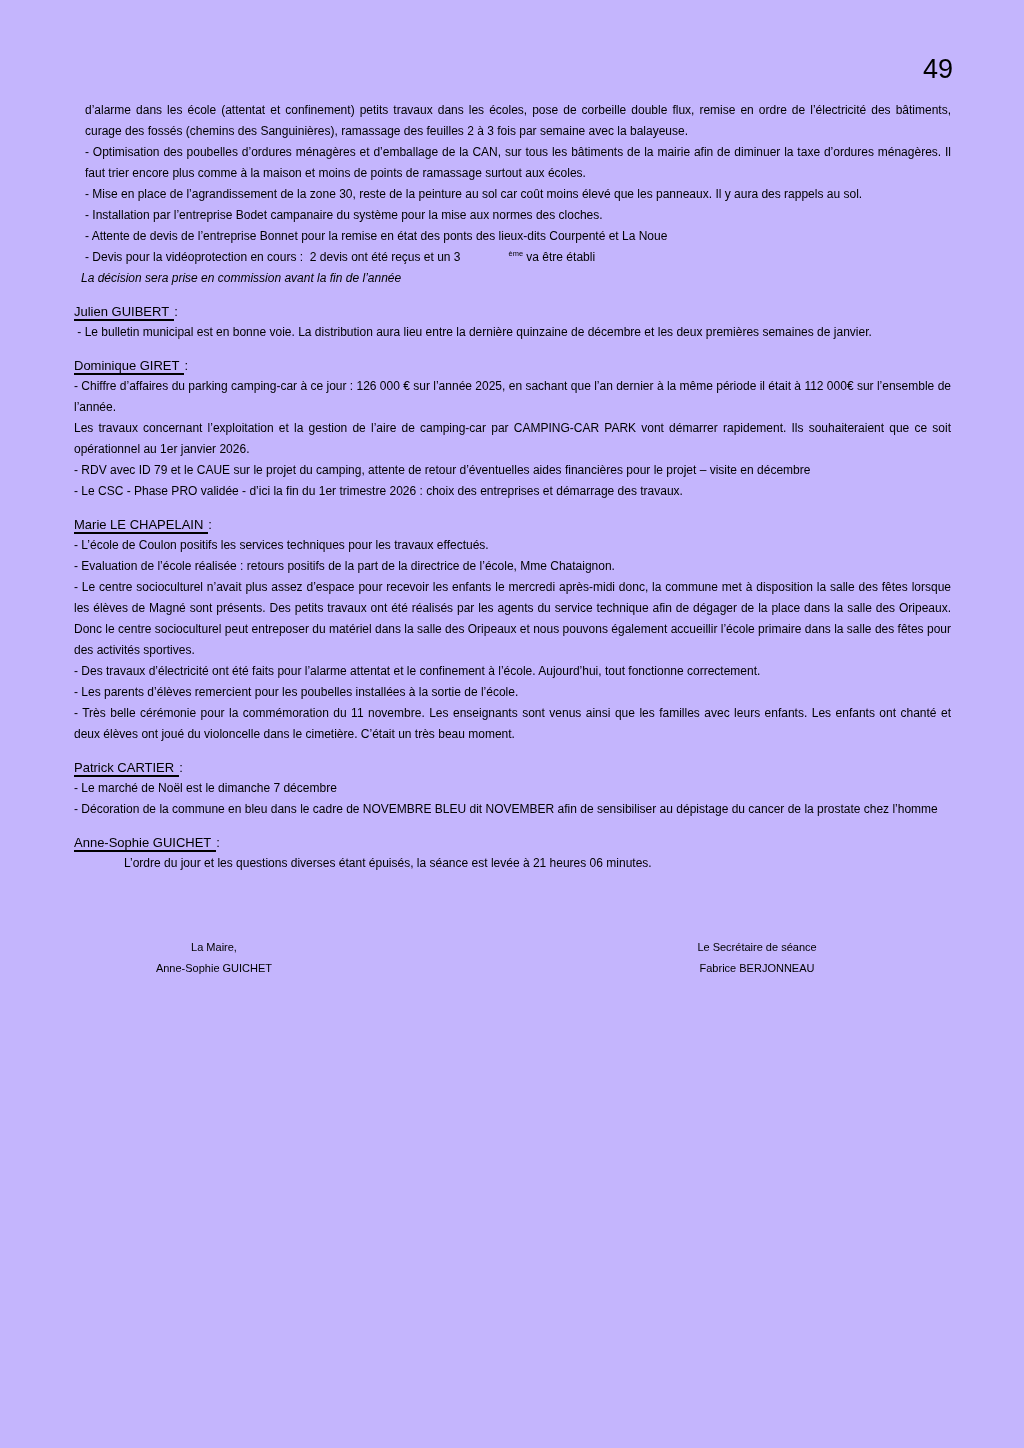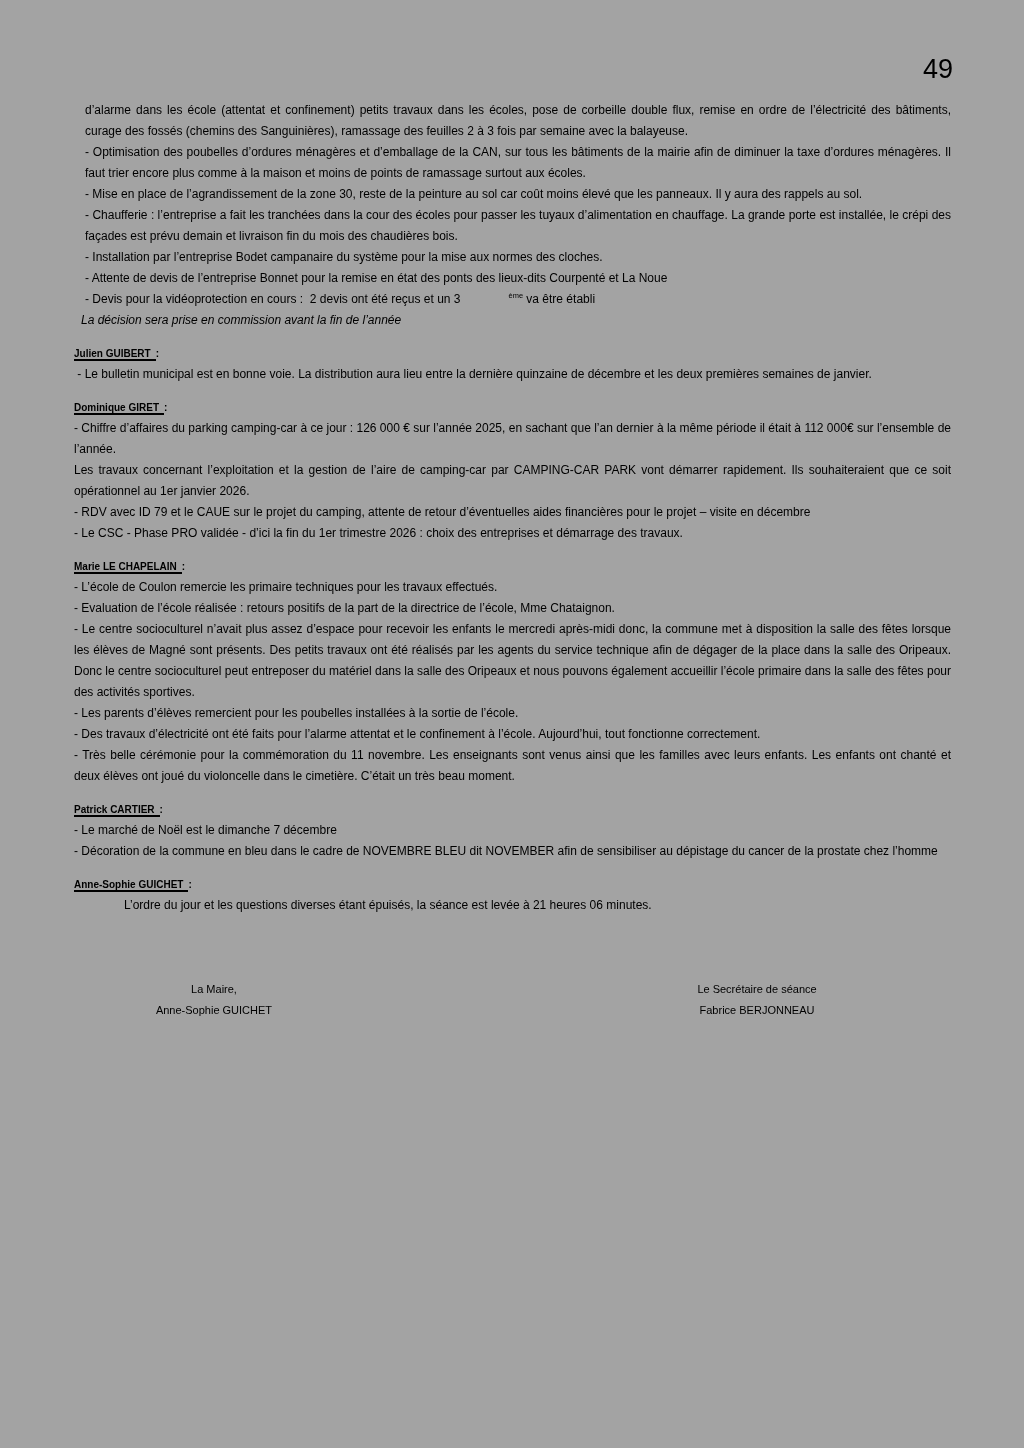--- a/index.html
+++ b/index.html
@@ -4,21 +4,21 @@
 <style>
   html, body {
     margin: 0;
     padding: 0;
     background: #ffffff;
   }
   .page {
     position: relative;
     width: 1024px;
     height: 1448px;
-    background: #a3a3a3;
+    background: #c4b5fd;
     color: #000000;
     font-family: "Liberation Sans", "DejaVu Sans", sans-serif;
     overflow: hidden;
   }
   .page-number {
     position: absolute;
     top: 54px;
     right: 71px;
     font-size: 27px;
     line-height: 30px;
@@ -34,23 +34,23 @@
     font-size: 12px;
     line-height: 21px;
     text-align: justify;
     white-space: pre-wrap;
   }
   .ind-a { padding-left: 11px; }
   .ind-b { padding-left: 7px; font-style: italic; }
   section { margin: 0; }
   .hd {
     margin: 12px 0 0 0;
-    font-size: 10px;
+    font-size: 13px;
     line-height: 21px;
-    font-weight: bold;
+    font-weight: normal;
   }
   .hd-u {
     border-bottom: 2px solid #000;
     padding-right: 5px;
   }
   sup.sup {
     font-size: 0.62em;
     vertical-align: super;
     line-height: 0;
     padding-left: 48px;
@@ -81,21 +81,20 @@
 <div class="page">
 
   <div class="page-number">49</div>
 
   <div class="content">
 
     <section>
       <p class="p ind-a">d’alarme dans les école (attentat et confinement) petits travaux dans les écoles, pose de corbeille double flux, remise en ordre de l’électricité des bâtiments, curage des fossés (chemins des Sanguinières), ramassage des feuilles 2 à 3 fois par semaine avec la balayeuse.</p>
       <p class="p ind-a">- Optimisation des poubelles d’ordures ménagères et d’emballage de la CAN, sur tous les bâtiments de la mairie afin de diminuer la taxe d’ordures ménagères. Il faut trier encore plus comme à la maison et moins de points de ramassage surtout aux écoles.</p>
       <p class="p ind-a">- Mise en place de l’agrandissement de la zone 30, reste de la peinture au sol car coût moins élevé que les panneaux. Il y aura des rappels au sol.</p>
-      <p class="p ind-a">- Chaufferie : l’entreprise a fait les tranchées dans la cour des écoles pour passer les tuyaux d’alimentation en chauffage. La grande porte est installée, le crépi des façades est prévu demain et livraison fin du mois des chaudières bois.</p>
       <p class="p ind-a">- Installation par l’entreprise Bodet campanaire du système pour la mise aux normes des cloches.</p>
       <p class="p ind-a">- Attente de devis de l’entreprise Bonnet pour la remise en état des ponts des lieux-dits Courpenté et La Noue</p>
       <p class="p ind-a"><span>- Devis pour la vidéoprotection en cours :  2 devis ont été reçus et un 3</span><sup class="sup">ème</sup><span> va être établi</span></p>
       <p class="p ind-b">La décision sera prise en commission avant la fin de l’année</p>
     </section>
 
     <section>
       <h2 class="hd"><span class="hd-u">Julien GUIBERT</span><span>:</span></h2>
       <p class="p"> - Le bulletin municipal est en bonne voie. La distribution aura lieu entre la dernière quinzaine de décembre et les deux premières semaines de janvier.</p>
     </section>
@@ -103,25 +102,25 @@
     <section>
       <h2 class="hd"><span class="hd-u">Dominique GIRET</span><span>:</span></h2>
       <p class="p">- Chiffre d’affaires du parking camping-car à ce jour : 126 000 € sur l’année 2025, en sachant que l’an dernier à la même période il était à 112 000€ sur l’ensemble de l’année.</p>
       <p class="p">Les travaux concernant l’exploitation et la gestion de l’aire de camping-car par CAMPING-CAR PARK vont démarrer rapidement. Ils souhaiteraient que ce soit opérationnel au 1er janvier 2026.</p>
       <p class="p">- RDV avec ID 79 et le CAUE sur le projet du camping, attente de retour d’éventuelles aides financières pour le projet – visite en décembre</p>
       <p class="p">- Le CSC - Phase PRO validée - d’ici la fin du 1er trimestre 2026 : choix des entreprises et démarrage des travaux.</p>
     </section>
 
     <section>
       <h2 class="hd"><span class="hd-u">Marie LE CHAPELAIN</span><span>:</span></h2>
-      <p class="p">- L’école de Coulon remercie les primaire techniques pour les travaux effectués.</p>
+      <p class="p">- L’école de Coulon positifs les services techniques pour les travaux effectués.</p>
       <p class="p">- Evaluation de l’école réalisée : retours positifs de la part de la directrice de l’école, Mme Chataignon.</p>
       <p class="p">- Le centre socioculturel n’avait plus assez d’espace pour recevoir les enfants le mercredi après-midi donc, la commune met à disposition la salle des fêtes lorsque les élèves de Magné sont présents. Des petits travaux ont été réalisés par les agents du service technique afin de dégager de la place dans la salle des Oripeaux. Donc le centre socioculturel peut entreposer du matériel dans la salle des Oripeaux et nous pouvons également accueillir l’école primaire dans la salle des fêtes pour des activités sportives.</p>
+      <p class="p">- Des travaux d’électricité ont été faits pour l’alarme attentat et le confinement à l’école. Aujourd’hui, tout fonctionne correctement.</p>
       <p class="p">- Les parents d’élèves remercient pour les poubelles installées à la sortie de l’école.</p>
-      <p class="p">- Des travaux d’électricité ont été faits pour l’alarme attentat et le confinement à l’école. Aujourd’hui, tout fonctionne correctement.</p>
       <p class="p">- Très belle cérémonie pour la commémoration du 11 novembre. Les enseignants sont venus ainsi que les familles avec leurs enfants. Les enfants ont chanté et deux élèves ont joué du violoncelle dans le cimetière. C’était un très beau moment.</p>
     </section>
 
     <section>
       <h2 class="hd"><span class="hd-u">Patrick CARTIER</span><span>:</span></h2>
       <p class="p">- Le marché de Noël est le dimanche 7 décembre</p>
       <p class="p">- Décoration de la commune en bleu dans le cadre de NOVEMBRE BLEU dit NOVEMBER afin de sensibiliser au dépistage du cancer de la prostate chez l’homme</p>
     </section>
 
     <section>

